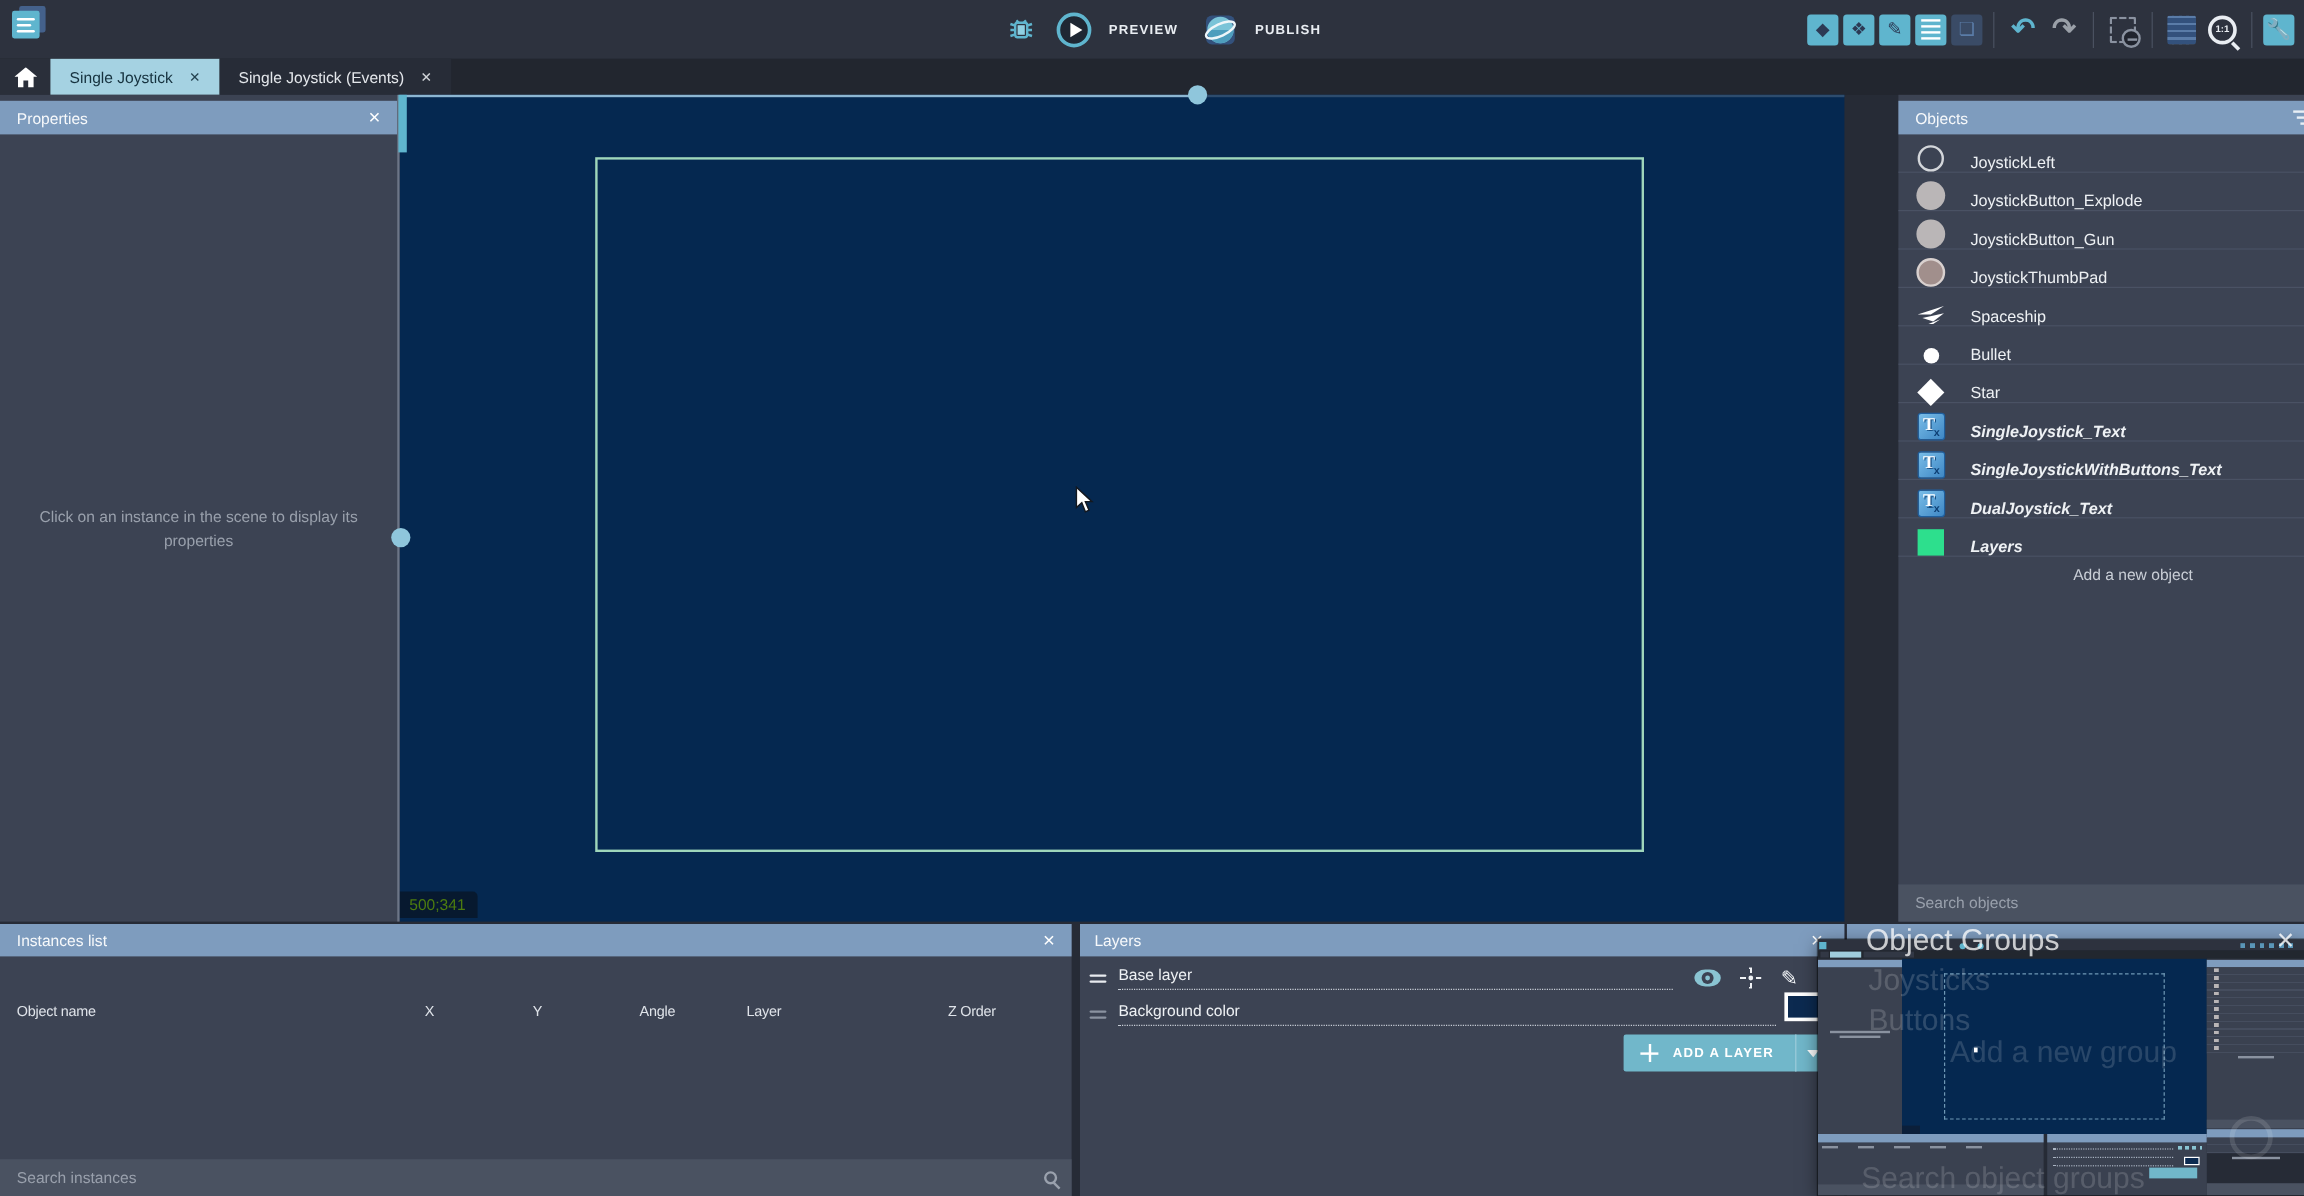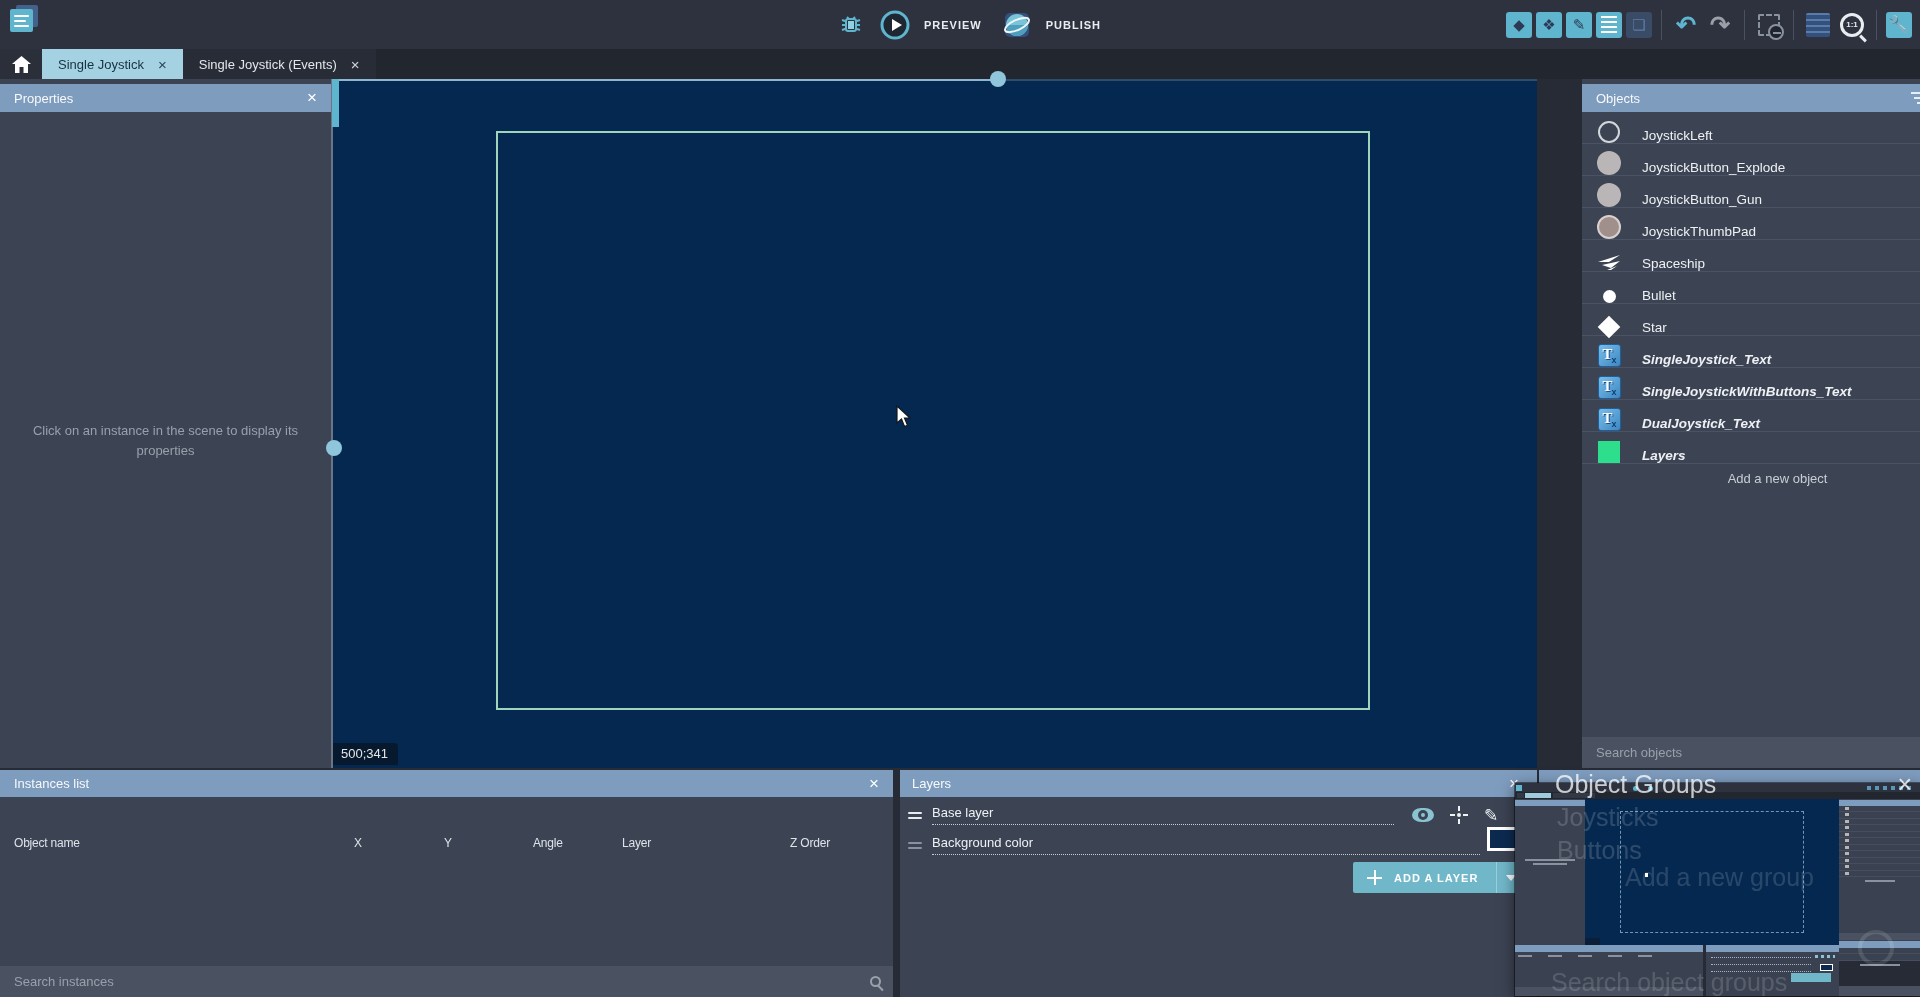--- a/index.html
+++ b/index.html
@@ -67,21 +67,21 @@
   .empty-msg{position:absolute;left:8px;right:8px;top:342px;text-align:center;color:#99a0ac;font-size:13px;line-height:1.5;}
 
   
   .canvas{left:333px;top:79px;width:1204px;height:689px;background:#052850;}
   .v-divider{left:331px;top:79px;width:2px;height:689px;background:#6c7587;}
   .game-rect{position:absolute;left:163px;top:52px;width:874px;height:579px;border:2px solid #9fd6bb;}
   .edge-line-l{position:absolute;left:0;top:0;width:658px;height:2px;background:#8cb6d2;}
   .edge-line-r{position:absolute;left:672px;top:0;right:0;height:2px;background:#2d4c6e;}
   .edge-dot{position:absolute;width:16px;height:16px;border-radius:50%;background:#8fc6dc;}
   .vthumb{left:332px;top:79px;width:7px;height:48px;background:#5fb5ce;}
-  .coords-badge{position:absolute;left:0px;bottom:3px;background:rgba(8,24,44,.92);color:#e5e5e5;
+  .coords-badge{position:absolute;left:0px;bottom:3px;background:rgba(8,24,44,.92);color:#4d7c0f;
                 font-size:13px;padding:3px 10px 4px 8px;border-top-right-radius:4px;}
 
   
   .objects{left:1582px;top:79px;width:391px;height:689px;}
   .objects .phead{top:5px;}
   .filter-ico{margin-left:auto;margin-right:22px;display:flex;flex-direction:column;gap:3px;align-items:center;}
   .filter-ico i{display:block;height:2px;background:#e8eef5;}
   .filter-ico i:nth-child(1){width:16px;}.filter-ico i:nth-child(2){width:10px;}.filter-ico i:nth-child(3){width:5px;}
   .objects .phead .x{margin-left:0;}
   .obj-list{position:absolute;left:0;right:0;top:33px;}

